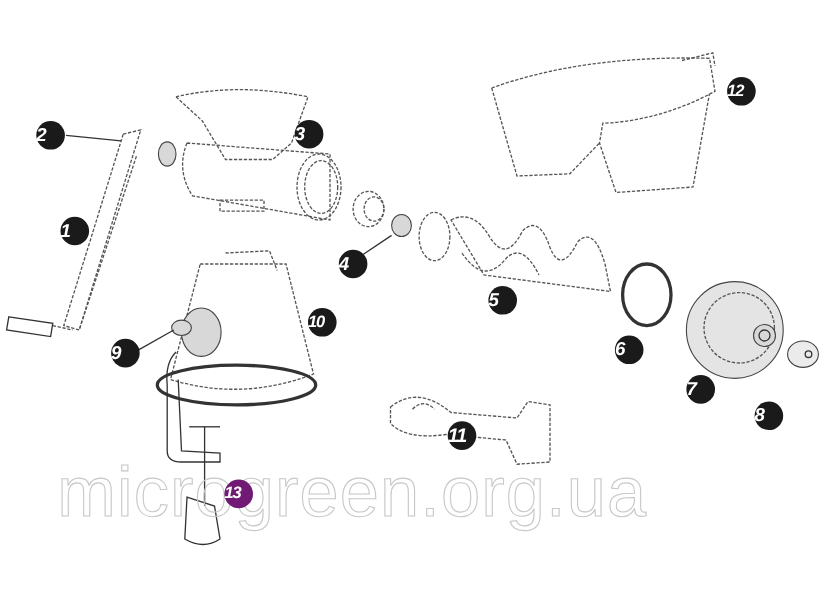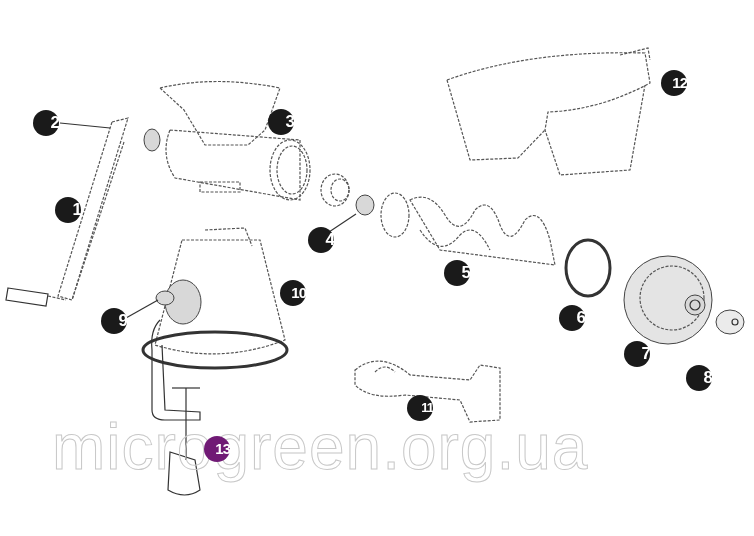--- a/index.html
+++ b/index.html
@@ -1,18 +1,18 @@
 <!DOCTYPE html>
 <html><head>
 <meta charset="utf-8">
 <style>
   html, body { margin:0; padding:0; background:#ffffff; }
   body { width:754px; height:536px; position:relative; overflow:hidden; font-family:"Liberation Sans", sans-serif; }
   #diagram { position:absolute; left:0; top:0; width:754px; height:536px; }
-  .callout { position:absolute; width:26px; height:26px; margin-left:-13px; margin-top:-13px; border-radius:50%; background:#1a1a1a; color:#ffffff; font-family:"Liberation Sans", sans-serif; font-weight:bold; font-size:17px; line-height:26px; text-align:right; letter-spacing:-1px; }
+  .callout { position:absolute; width:26px; height:26px; margin-left:-13px; margin-top:-13px; border-radius:50%; background:#1a1a1a; color:#ffffff; font-family:"Liberation Sans", sans-serif; font-weight:bold; font-size:17px; line-height:26px; text-align:left; letter-spacing:-1px;font-style:italic; }
   .watermark { position:absolute; left:52px; top:410px; font-family:"Liberation Sans", sans-serif; font-size:64px; color:transparent; -webkit-text-stroke:1px #c8c8c8; letter-spacing:1px; white-space:nowrap; }
   svg .ln { fill:none; stroke:#555; stroke-width:1.2; stroke-dasharray:3 1.5; }
   svg .sl { fill:none; stroke:#333; stroke-width:1.2; }
   svg .dk { fill:none; stroke:#333; stroke-width:3; }
   svg .sh { fill:#d8d8d8; stroke:#444; stroke-width:1; }
 </style>
 </head>
 <body>
 
 <div id="diagram">
@@ -99,16 +99,16 @@
   <div class="callout" style="left:68px;top:210px">1</div>
   <div class="callout" style="left:46px;top:123px">2</div>
   <div class="callout" style="left:281px;top:122px">3</div>
   <div class="callout" style="left:321px;top:240px">4</div>
   <div class="callout" style="left:457px;top:273px">5</div>
   <div class="callout" style="left:572px;top:318px">6</div>
   <div class="callout" style="left:637px;top:354px">7</div>
   <div class="callout" style="left:699px;top:378px">8</div>
   <div class="callout" style="left:114px;top:321px">9</div>
   <div class="callout" style="left:293px;top:293px;font-size:15px">10</div>
-  <div class="callout" style="left:420px;top:408px;font-size:13px">11</div>
+  <div class="callout" style="left:420px;top:396px;font-size:18px">11</div>
   <div class="callout" style="left:674px;top:83px;font-size:15px">12</div>
   <div class="callout" style="left:217px;top:449px;font-size:15px;background:#701a75">13</div>
 </div>
 
 </body></html>

